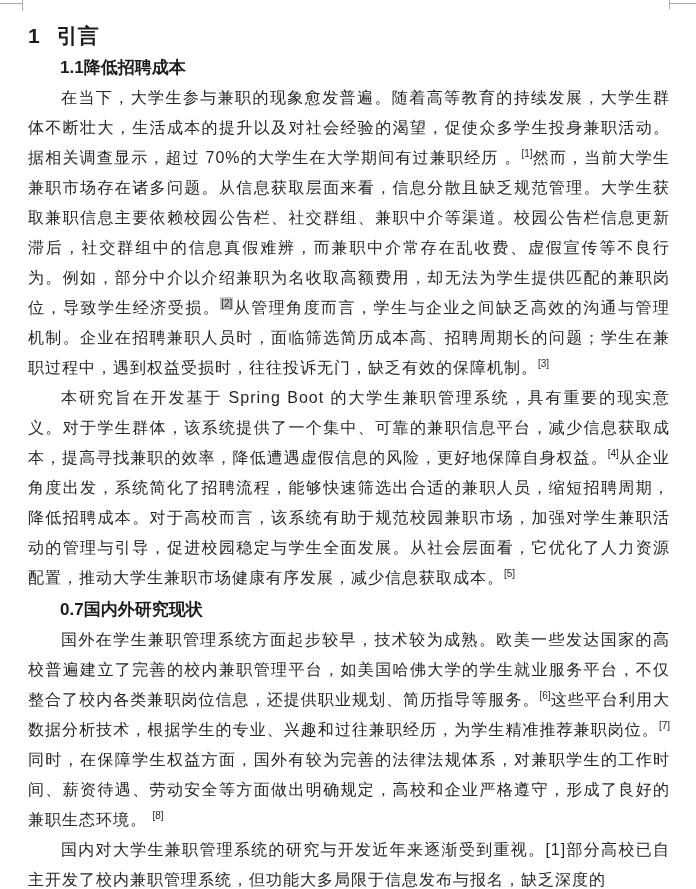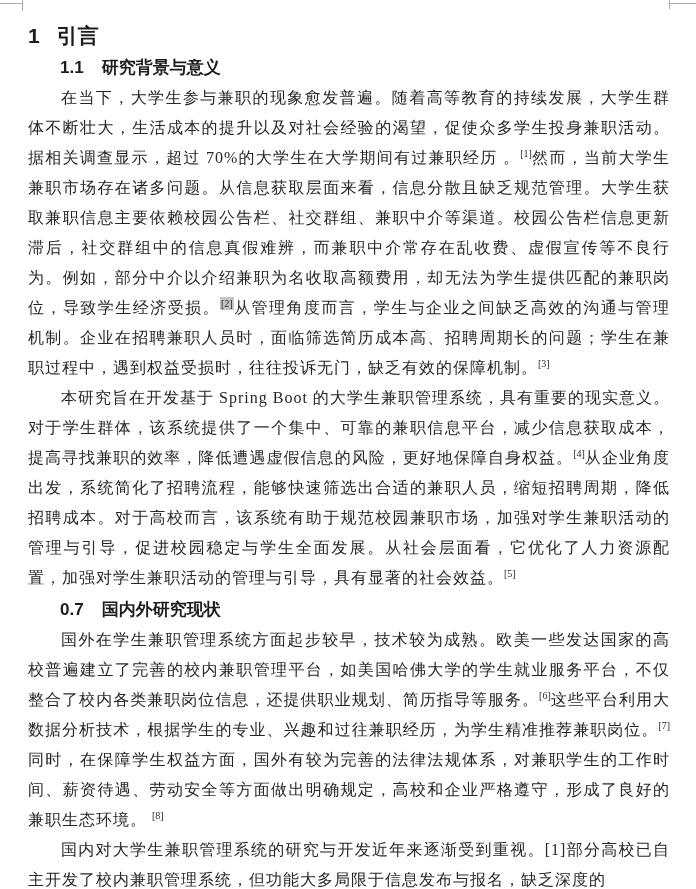--- a/index.html
+++ b/index.html
@@ -35,23 +35,23 @@
   }
   h1.sec .num { margin-right: 17px; }
   h2.sub {
     font-family: "Liberation Sans", "DejaVu Sans", sans-serif;
     font-weight: bold;
     font-size: 17px;
     line-height: 22px;
     margin: 6px 0 4px 32px;
     color: #1c1c1c;
   }
-  h2.sub .num { margin-right: 18px; }
+  h2.sub .num { margin-right: 0; }
   p.body {
-    font-family: Liberation Serif, serif;
+    font-family: Liberation Sans, sans-serif;
     font-size: 16px;
     line-height: 30px;
     letter-spacing: 1px;
     text-align: justify;
     text-indent: 33px;
     margin: 0;
     color: #262626;
   }
   sup.cite {
     font-size: 10px;
@@ -73,26 +73,26 @@
   <div class="crop crop-tr-h"></div>
   <div class="crop crop-tr-v"></div>
 
   <div class="content">
 
     <h1 class="sec">
       <span class="num">1</span><span>引言</span>
     </h1>
 
     <h2 class="sub">
-      <span class="num">1.1</span><span>研究背景与意义</span>
+      <span class="num">1.1</span><span>降低招聘成本</span>
     </h2>
 
     <p class="body"><span>在当下，大学生参与兼职的现象愈发普遍。随着高等教育的持续发展，大学生群体不断壮大，生活成本的提升以及对社会经验的渴望，促使众多学生投身兼职活动。据相关调查显示，超过 70%的大学生在大学期间有过兼职经历 。</span><sup class="cite">[1]</sup><span>然而，当前大学生兼职市场存在诸多问题。从信息获取层面来看，信息分散且缺乏规范管理。大学生获取兼职信息主要依赖校园公告栏、社交群组、兼职中介等渠道。校园公告栏信息更新滞后，社交群组中的信息真假难辨，而兼职中介常存在乱收费、虚假宣传等不良行为。例如，部分中介以介绍兼职为名收取高额费用，却无法为学生提供匹配的兼职岗位，导致学生经济受损。</span><sup class="cite hl">[2]</sup><span>从管理角度而言，学生与企业之间缺乏高效的沟通与管理机制。企业在招聘兼职人员时，面临筛选简历成本高、招聘周期长的问题；学生在兼职过程中，遇到权益受损时，往往投诉无门，缺乏有效的保障机制。</span><sup class="cite">[3]</sup></p>
 
-    <p class="body"><span>本研究旨在开发基于 Spring Boot 的大学生兼职管理系统，具有重要的现实意义。对于学生群体，该系统提供了一个集中、可靠的兼职信息平台，减少信息获取成本，提高寻找兼职的效率，降低遭遇虚假信息的风险，更好地保障自身权益。</span><sup class="cite">[4]</sup><span>从企业角度出发，系统简化了招聘流程，能够快速筛选出合适的兼职人员，缩短招聘周期，降低招聘成本。对于高校而言，该系统有助于规范校园兼职市场，加强对学生兼职活动的管理与引导，促进校园稳定与学生全面发展。从社会层面看，它优化了人力资源配置，加强对学生兼职活动的管理与引导，具有显著的社会效益。</span><sup class="cite">[5]</sup></p>
+    <p class="body"><span>本研究旨在开发基于 Spring Boot 的大学生兼职管理系统，具有重要的现实意义。对于学生群体，该系统提供了一个集中、可靠的兼职信息平台，减少信息获取成本，提高寻找兼职的效率，降低遭遇虚假信息的风险，更好地保障自身权益。</span><sup class="cite">[4]</sup><span>从企业角度出发，系统简化了招聘流程，能够快速筛选出合适的兼职人员，缩短招聘周期，降低招聘成本。对于高校而言，该系统有助于规范校园兼职市场，加强对学生兼职活动的管理与引导，促进校园稳定与学生全面发展。从社会层面看，它优化了人力资源配置，推动大学生兼职市场健康有序发展，减少信息获取成本。</span><sup class="cite">[5]</sup></p>
 
     <h2 class="sub">
       <span class="num">0.7</span><span>国内外研究现状</span>
     </h2>
 
     <p class="body"><span>国外在学生兼职管理系统方面起步较早，技术较为成熟。欧美一些发达国家的高校普遍建立了完善的校内兼职管理平台，如美国哈佛大学的学生就业服务平台，不仅整合了校内各类兼职岗位信息，还提供职业规划、简历指导等服务。</span><sup class="cite">[6]</sup><span>这些平台利用大数据分析技术，根据学生的专业、兴趣和过往兼职经历，为学生精准推荐兼职岗位。</span><sup class="cite">[7]</sup><span>同时，在保障学生权益方面，国外有较为完善的法律法规体系，对兼职学生的工作时间、薪资待遇、劳动安全等方面做出明确规定，高校和企业严格遵守，形成了良好的兼职生态环境。 </span><sup class="cite">[8]</sup></p>
 
     <p class="body"><span>国内对大学生兼职管理系统的研究与开发近年来逐渐受到重视。[1]部分高校已自主开发了校内兼职管理系统，但功能大多局限于信息发布与报名，缺乏深度的</span></p>
 
   </div>

